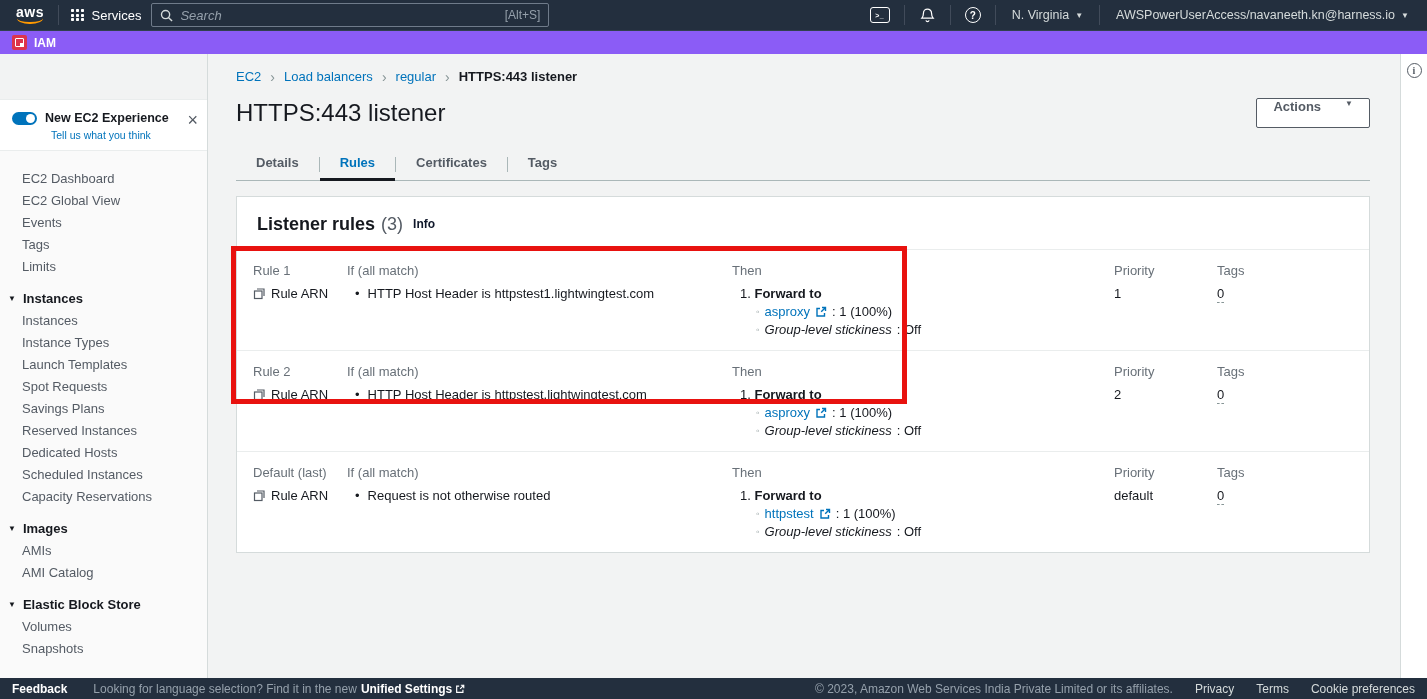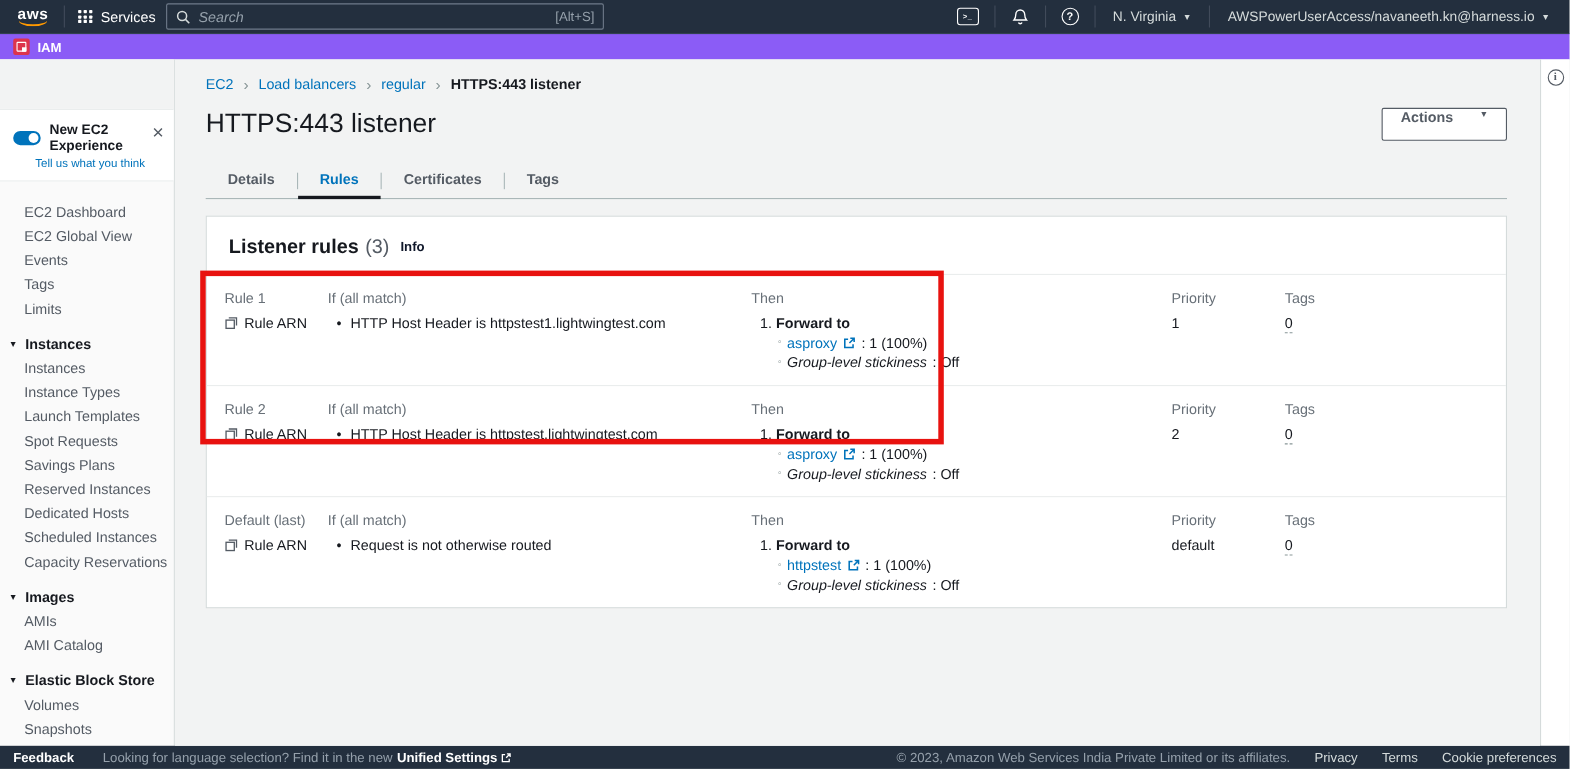--- a/index.html
+++ b/index.html
@@ -30,28 +30,28 @@
   .favbar { height:24px; background:#8b5cf6; border-top:1px solid #31414f; display:flex; align-items:center; padding:0 12px; gap:7px; flex:none; }
   .iam-chip { width:15px; height:15px; background:#dd344c; border-radius:2px; position:relative; }
   .iam-chip::before { content:""; position:absolute; inset:3px; border:1.2px solid #fff; border-radius:1px; }
   .iam-chip::after { content:""; position:absolute; right:3px; bottom:3px; width:4px; height:4px; background:#fff; }
   .iam-label { color:#fff; font-size:12px; font-weight:700; }
 
   
   .page { flex:1; display:flex; min-height:0; }
 
   
-  .sidebar { width:159px; flex:none; background:#fafafa; border-right:1px solid #d5dbdb; overflow:hidden; }
+  .sidebar { width:208px; flex:none; background:#fafafa; border-right:1px solid #d5dbdb; overflow:hidden; }
   .sidebar-gap { height:45px; background:#f2f3f3; }
   .exp-panel { background:#fff; border-top:1px solid #eaeded; border-bottom:1px solid #eaeded; padding:11px 12px 9px; position:relative; }
   .exp-row { display:flex; align-items:center; gap:8px; }
   .toggle { width:25px; height:13px; border-radius:7px; background:#0073bb; position:relative; flex:none; cursor:pointer; }
   .toggle::after { content:""; position:absolute; right:2px; top:2px; width:9px; height:9px; border-radius:50%; background:#fff; }
   .exp-label { font-size:12.5px; font-weight:700; color:#16191f; }
-  .exp-sub { font-size:10.5px; color:#0073bb; margin:4px 0 0 20px; cursor:pointer; }
+  .exp-sub { font-size:10.5px; color:#0073bb; margin:4px 0 0 39px; cursor:pointer; }
   .exp-close { position:absolute; right:9px; top:13px; font-size:18px; line-height:14px; color:#545b64; cursor:pointer; }
   .sidenav { padding:16px 0 0; }
   .snav-item { height:22px; display:flex; align-items:center; padding-left:22px; font-size:13px; color:#545b64; cursor:pointer; white-space:nowrap; }
   .snav-section { height:22px; display:flex; align-items:center; gap:7px; padding-left:8px; font-size:13px; font-weight:700; color:#16191f; margin-top:10px; cursor:pointer; white-space:nowrap; }
   .tri { font-size:8px; color:#16191f; }
 
   
   .content { flex:1; min-width:0; position:relative; padding:14px 30px 0 28px; background:#f2f3f3; }
   .breadcrumb { display:flex; align-items:center; gap:9px; font-size:13px; line-height:18px; }
   .crumb-link { color:#0073bb; cursor:pointer; }

